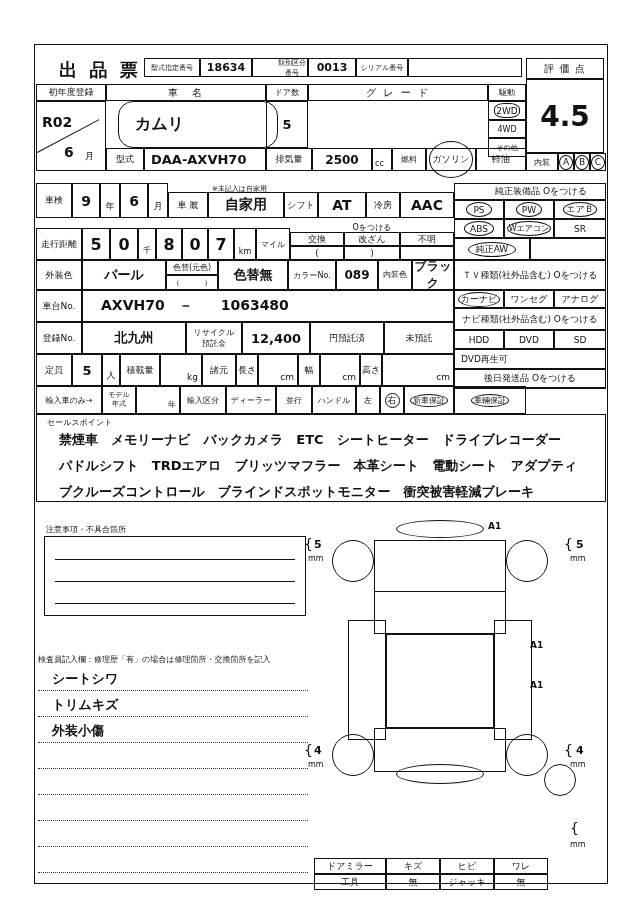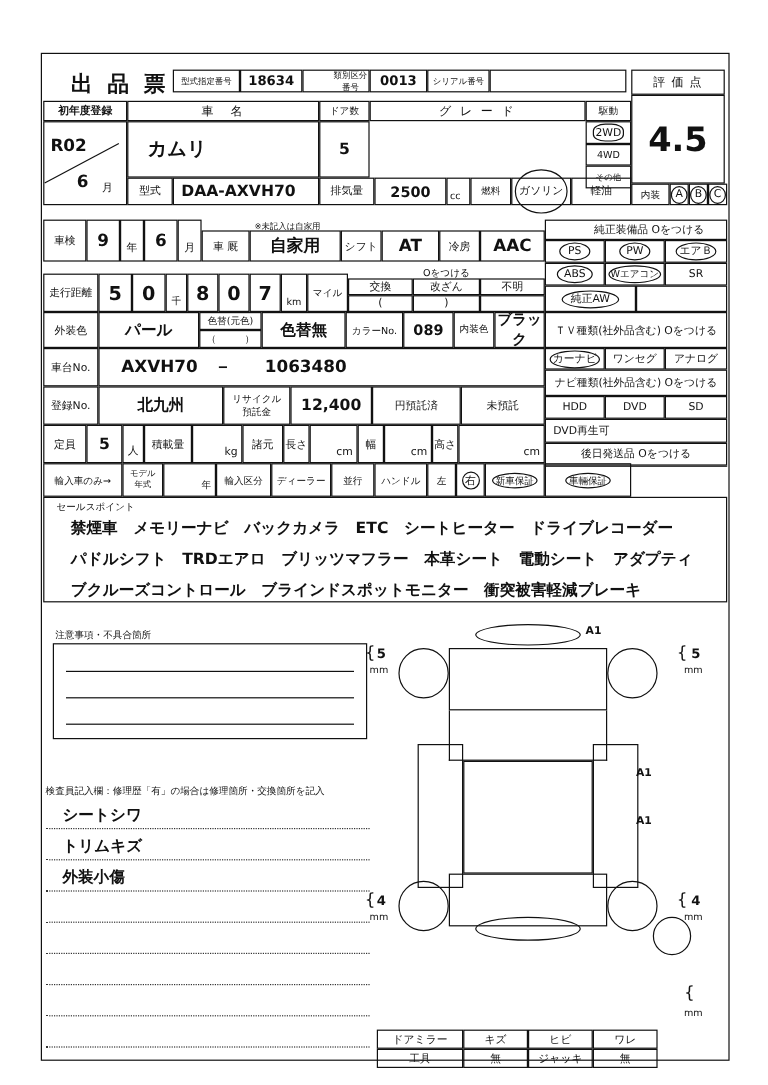--- a/index.html
+++ b/index.html
@@ -40,30 +40,30 @@
   <div class="bx ctr t7" style="left:144px;top:58px;width:56px;height:19px;">型式指定番号</div>
   <div class="bx ctr t11 b" style="left:200px;top:58px;width:52px;height:19px;">18634</div>
   <div class="bx ctr t7" style="left:252px;top:58px;width:56px;height:19px;padding-left:24px;">類別区分番号</div>
   <div class="bx ctr t11 b" style="left:308px;top:58px;width:48px;height:19px;">0013</div>
   <div class="bx ctr t7" style="left:356px;top:58px;width:52px;height:19px;">シリアル番号</div>
   <div class="bx ctr t11" style="left:408px;top:58px;width:114px;height:19px;"></div>
 
   <div class="bx ctr t10" style="left:526px;top:58px;width:78px;height:21px;letter-spacing:1px;text-align:center;">評 価 点</div>
   <div class="bx ctr t30 b" style="left:526px;top:79px;width:78px;height:74px;">4.5</div>
 
-  <div class="bx ctr t9" style="left:36px;top:84px;width:70px;height:17px;font-weight:bold;">初年度登録</div>
+  <div class="bx ctr t9" style="left:36px;top:84px;width:70px;height:17px;">初年度登録</div>
   <div class="bx" style="left:36px;top:101px;width:70px;height:70px;">
     <div class="line" style="left:0px;top:50px;width:70px;height:1px;transform:rotate(-28deg);transform-origin:left top;"></div>
     <div class="abs t14 b" style="left:5px;top:12px;">R02</div>
     <div class="abs t14 b" style="left:27px;top:42px;">6</div>
     <div class="abs t9" style="left:48px;top:48px;">月</div>
   </div>
 
   <div class="bx ctr t10" style="left:106px;top:84px;width:160px;height:17px;letter-spacing:2px;">車　名</div>
-  <div class="bx lft t16 b" style="left:106px;top:101px;width:160px;height:47px;padding-left:16px;">カムリ</div>
+  <div class="bx lft t16 b" style="left:118px;top:101px;width:160px;height:47px;padding-left:16px;border-radius:15px;">カムリ</div>
 
   <div class="bx ctr t8" style="left:266px;top:84px;width:42px;height:17px;">ドア数</div>
   <div class="bx ctr t13 b" style="left:266px;top:101px;width:42px;height:47px;">5</div>
 
   <div class="bx ctr t10" style="left:308px;top:84px;width:180px;height:17px;letter-spacing:2px;">グ レ ー ド</div>
 
   <div class="bx ctr t8" style="left:488px;top:84px;width:38px;height:17px;">駆動</div>
   <div class="bx ctr t8" style="left:488px;top:101px;width:38px;height:19px;">
     <span class="ucircle" style="width:26px;border-radius:40%;">2WD</span>
   </div>

